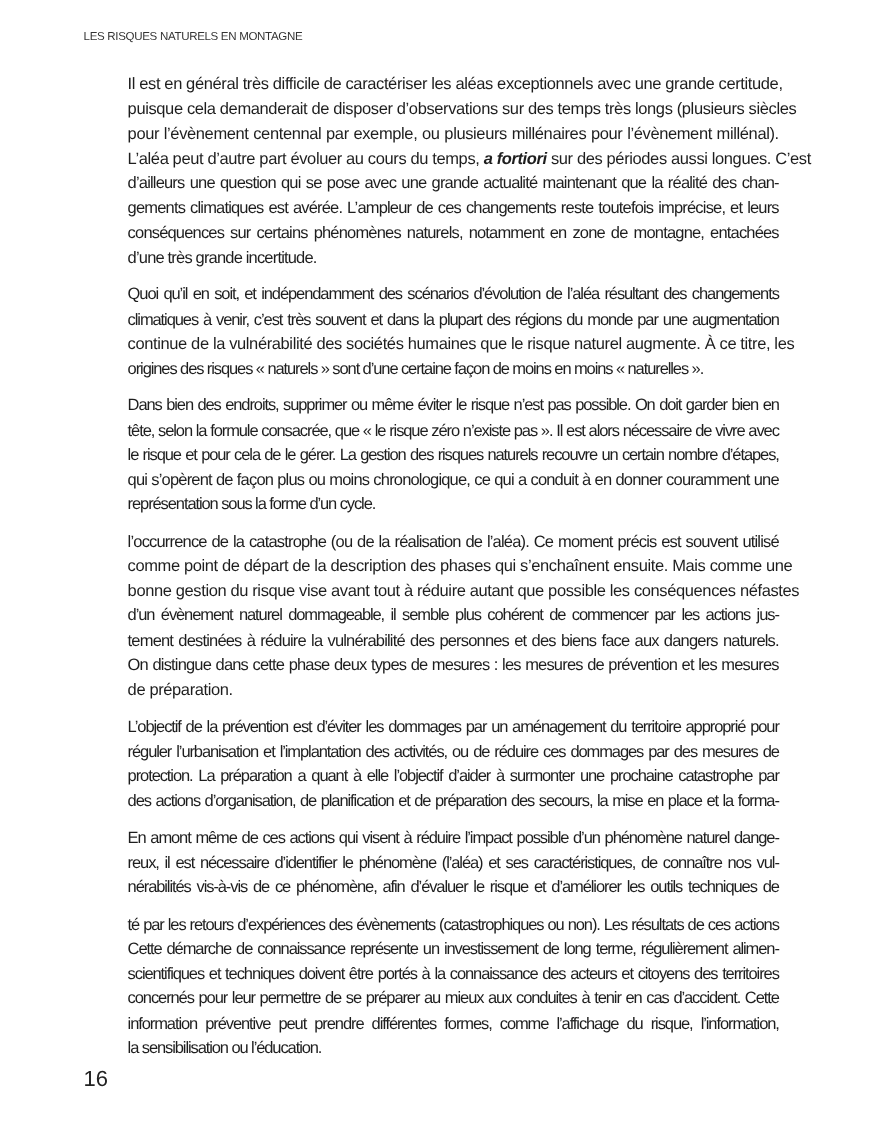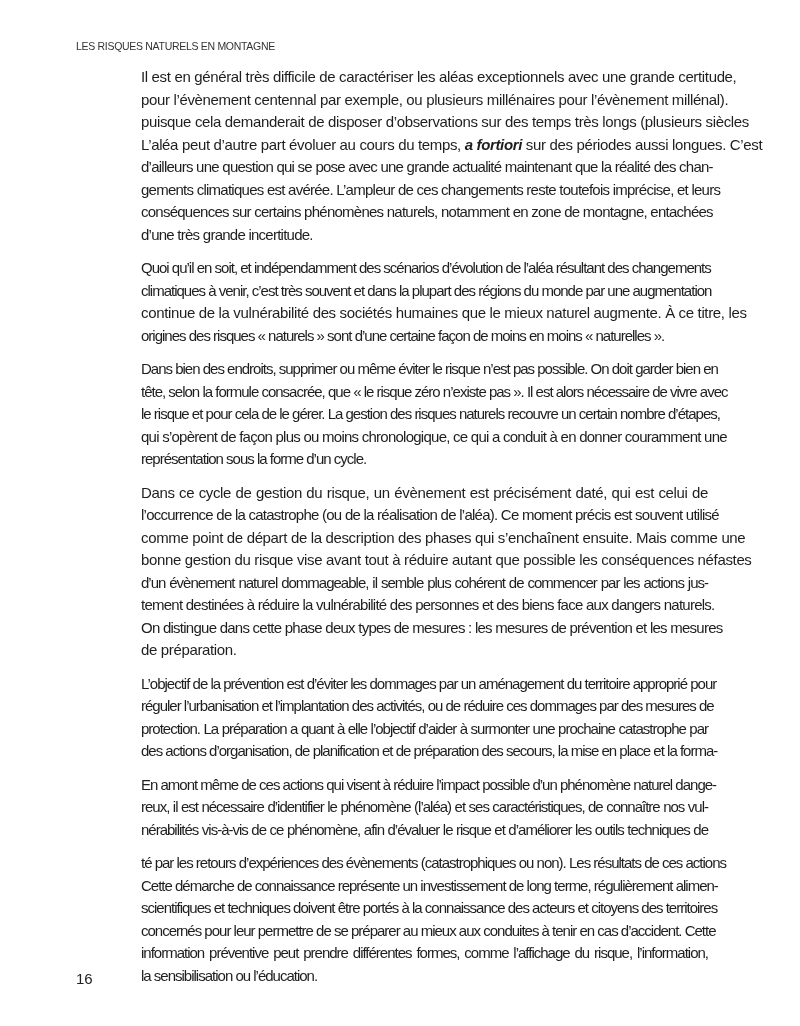--- a/index.html
+++ b/index.html
@@ -1,78 +1,76 @@
 <!DOCTYPE html>
 <html><head>
   <meta charset="utf-8">
   <style>
     html, body { margin: 0; padding: 0; background: #ffffff; }
     body {
       width: 800px; height: 1026px; position: relative; overflow: hidden;
       font-family: "Liberation Sans", sans-serif; color: #1e1e1e;
     }
     .running-head {
-      position: absolute; left: 76px; top: 40px;
+      position: absolute; left: 76px; top: 27px;
       font-size: 10.5px; letter-spacing: -0.3px; color: #333;
     }
     .body-text {
       position: absolute; left: 116px; width: 592px; top: 66px;
     }
     .para { margin: 0 0 11px 0; }
     .line {
       display: block; height: 22.5px; line-height: 22.5px;
       font-size: 15px; white-space: nowrap;
       text-align: justify; text-align-last: justify;
       letter-spacing: -0.35px;
-      margin-left: 25px;
     }
     .line.last { text-align-last: left; }
     .line.tight { letter-spacing: -0.75px; }
     .line.vtight { letter-spacing: -1.0px; }
     em { font-style: italic; font-weight: bold; }
     .folio {
       position: absolute; left: 76px; top: 970px;
-      font-size: 15px; color: #222;
+      font-size: 20px; color: #222;
     }
   </style>
 </head>
 <body>
 
 <div class="running-head">LES RISQUES NATURELS EN MONTAGNE</div>
 
 <div class="body-text">
 
   <p class="para">
     <span class="line">Il est en général très difficile de caractériser les aléas exceptionnels avec une grande certitude,</span>
+    <span class="line">puisque cela demanderait de disposer d’observations sur des temps très longs (plusieurs siècles</span>
     <span class="line">pour l’évènement centennal par exemple, ou plusieurs millénaires pour l’évènement millénal).</span>
-    <span class="line">puisque cela demanderait de disposer d’observations sur des temps très longs (plusieurs siècles</span>
     <span class="line"><span>L’aléa peut d’autre part évoluer au cours du temps, </span><em>a fortiori</em><span> sur des périodes aussi longues. C’est</span></span>
     <span class="line tight">d’ailleurs une question qui se pose avec une grande actualité maintenant que la réalité des chan-</span>
     <span class="line tight">gements climatiques est avérée. L’ampleur de ces changements reste toutefois imprécise, et leurs</span>
     <span class="line tight">conséquences sur certains phénomènes naturels, notamment en zone de montagne, entachées</span>
     <span class="line tight last">d’une très grande incertitude.</span>
   </p>
 
   <p class="para">
     <span class="line vtight">Quoi qu’il en soit, et indépendamment des scénarios d’évolution de l’aléa résultant des changements</span>
     <span class="line vtight">climatiques à venir, c’est très souvent et dans la plupart des régions du monde par une augmentation</span>
-    <span class="line">continue de la vulnérabilité des sociétés humaines que le mieux naturel augmente. À ce titre, les</span>
+    <span class="line">continue de la vulnérabilité des sociétés humaines que le risque naturel augmente. À ce titre, les</span>
     <span class="line vtight last">origines des risques « naturels » sont d’une certaine façon de moins en moins « naturelles ».</span>
   </p>
 
   <p class="para">
     <span class="line vtight">Dans bien des endroits, supprimer ou même éviter le risque n’est pas possible. On doit garder bien en</span>
     <span class="line vtight">tête, selon la formule consacrée, que « le risque zéro n’existe pas ». Il est alors nécessaire de vivre avec</span>
     <span class="line vtight">le risque et pour cela de le gérer. La gestion des risques naturels recouvre un certain nombre d’étapes,</span>
     <span class="line tight">qui s’opèrent de façon plus ou moins chronologique, ce qui a conduit à en donner couramment une</span>
     <span class="line vtight last">représentation sous la forme d’un cycle.</span>
   </p>
 
   <p class="para">
-    <span class="line">Dans ce cycle de gestion du risque, un évènement est précisément daté, qui est celui de</span>
     <span class="line tight">l’occurrence de la catastrophe (ou de la réalisation de l’aléa). Ce moment précis est souvent utilisé</span>
     <span class="line">comme point de départ de la description des phases qui s’enchaînent ensuite. Mais comme une</span>
     <span class="line">bonne gestion du risque vise avant tout à réduire autant que possible les conséquences néfastes</span>
     <span class="line vtight">d’un évènement naturel dommageable, il semble plus cohérent de commencer par les actions jus-</span>
     <span class="line tight">tement destinées à réduire la vulnérabilité des personnes et des biens face aux dangers naturels.</span>
     <span class="line tight">On distingue dans cette phase deux types de mesures : les mesures de prévention et les mesures</span>
     <span class="line last">de préparation.</span>
   </p>
 
   <p class="para">

